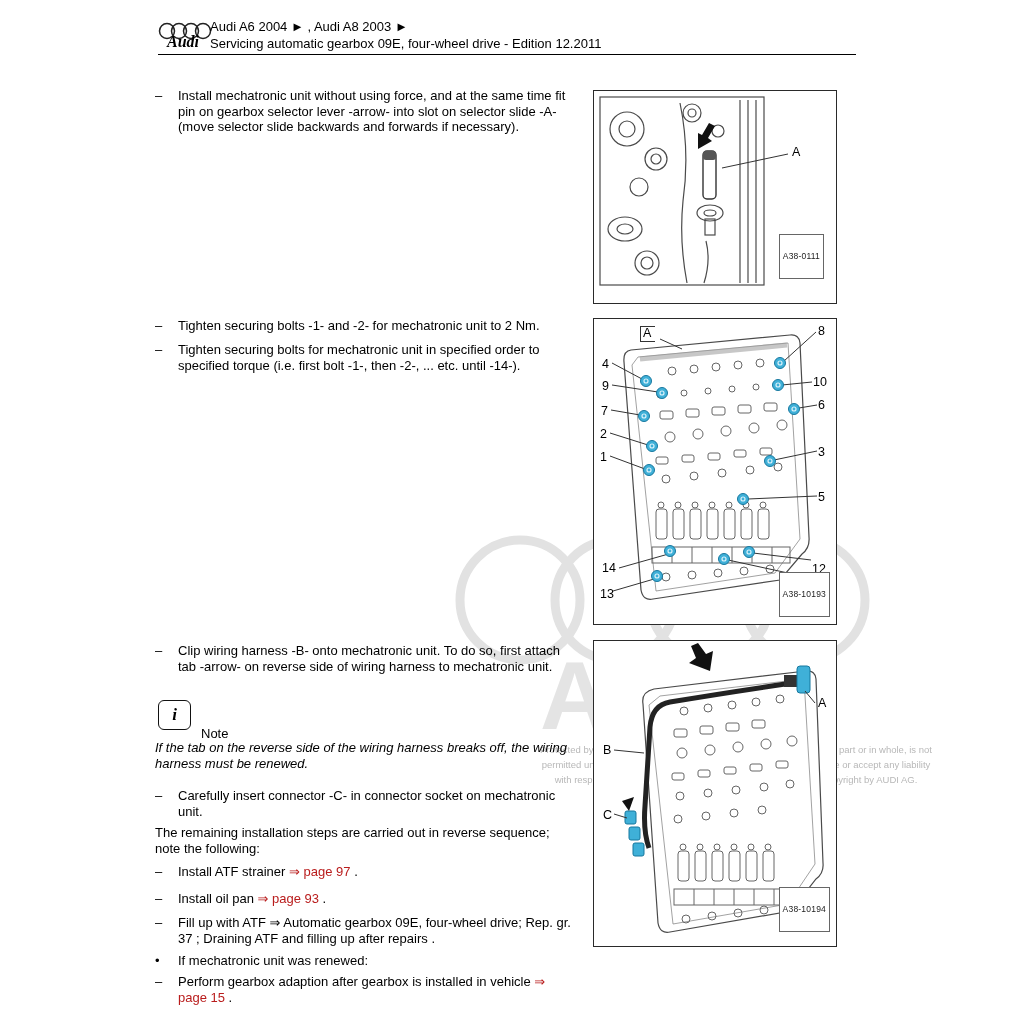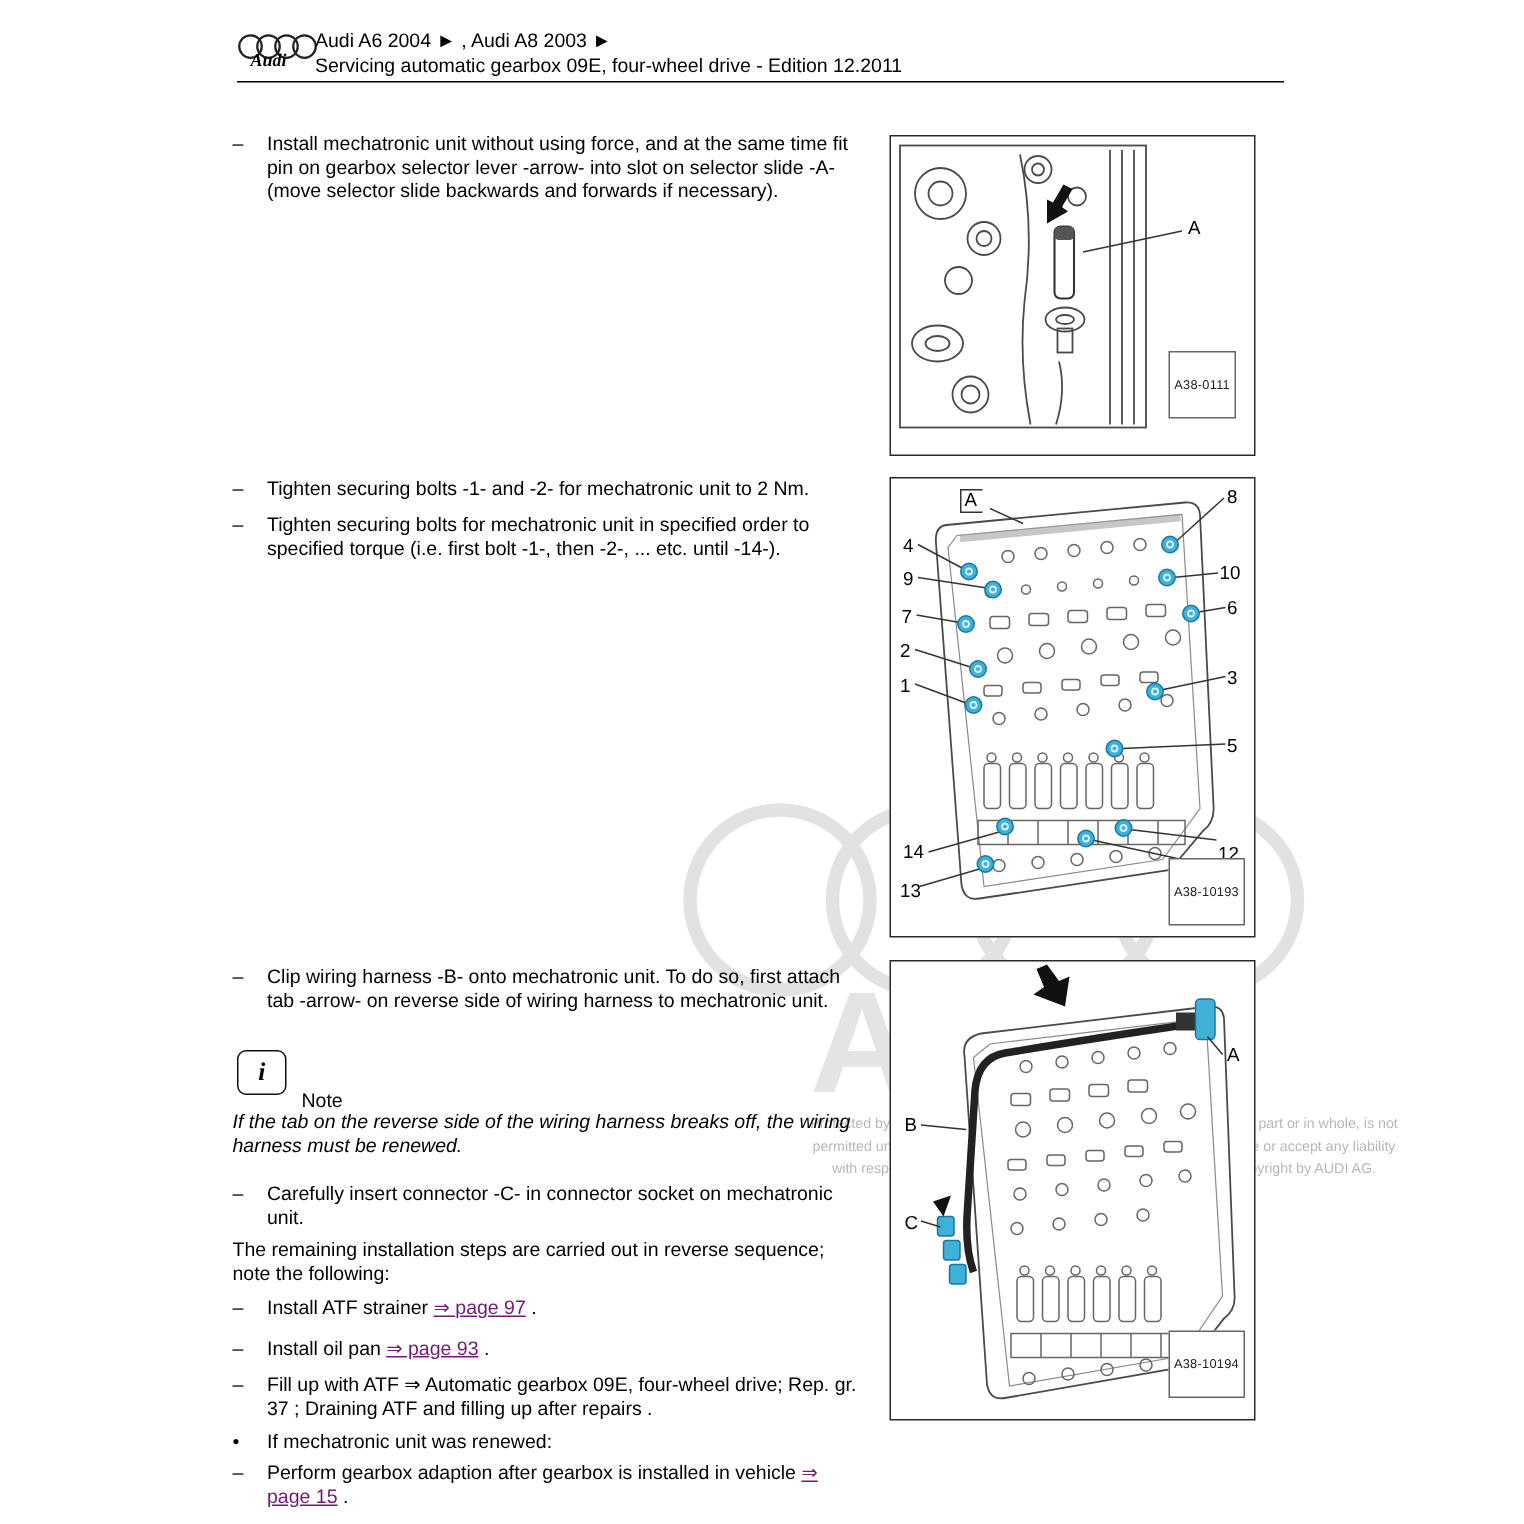--- a/index.html
+++ b/index.html
@@ -4,34 +4,34 @@
 <style>
   html,body{margin:0;padding:0;background:#fff;}
   #page{position:relative;width:1016px;height:1016px;background:#fff;overflow:hidden;
         font-family:"Liberation Sans",sans-serif;font-size:13px;color:#000;}
   
   .hdr-models{position:absolute;left:210px;top:19px;z-index:2;}
   .hdr-sub{position:absolute;left:210px;top:36px;z-index:2;}
   .hdr-rule{position:absolute;left:158px;top:54px;width:698px;height:1px;background:#000;z-index:2;}
   .rings-logo{position:absolute;left:158px;top:21px;z-index:2;}
   .wordmark{position:absolute;left:167px;top:33px;font-family:"Liberation Serif",serif;
-            font-style:italic;font-weight:bold;font-size:12px;z-index:2;}
+            font-style:italic;font-weight:bold;font-size:16px;z-index:2;}
   
   .wm{position:absolute;z-index:0;}
   .wm-rings{left:455px;top:530px;}
   .wm-letter{left:540px;top:648px;font-size:96px;font-weight:bold;color:#e4e4e4;line-height:1;}
   .wm-text{left:486px;top:742px;width:500px;text-align:center;font-size:9.5px;
            line-height:15px;color:#b8b8b8;}
   
   .step{position:absolute;left:155px;width:418px;display:flex;z-index:2;line-height:15.5px;}
   .step .marker{flex:0 0 23px;}
   .step .txt{flex:1;}
   .para{position:absolute;left:155px;width:418px;line-height:15.5px;z-index:2;}
   .italic{font-style:italic;}
-  .red-link{color:#701a75;text-decoration:underline;cursor:pointer;}
+  .red-link{color:#b91c1c;cursor:pointer;}
   .note-icon{position:absolute;left:158px;top:700px;width:31px;height:28px;border:1.6px solid #111;
              border-radius:6px;display:flex;align-items:center;justify-content:center;z-index:2;
              font-family:"Liberation Serif",serif;font-weight:bold;font-style:italic;font-size:17px;background:#fff;}
   .note-label{position:absolute;left:201px;top:708px;z-index:2;margin-top:18px;}
   
   .figure{position:absolute;left:593px;width:242px;border:1px solid #2a2a2a;background:#fff;z-index:1;}
   .figure svg{display:block;}
   #fig1{top:90px;height:212px;}
   #fig2{top:318px;height:305px;}
   #fig3{top:640px;height:305px;}

